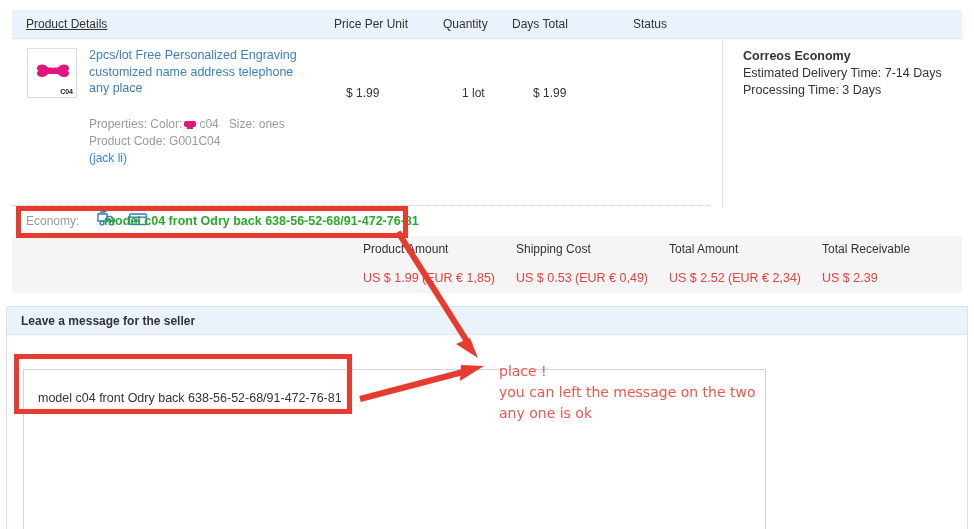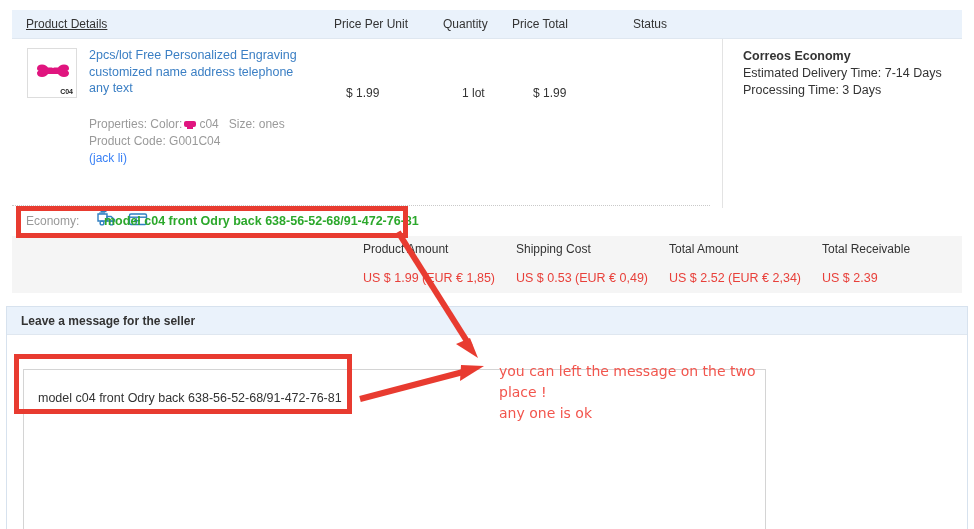--- a/index.html
+++ b/index.html
@@ -127,39 +127,39 @@
 </style>
 </head>
 <body>
 
 <div class="order-card">
 
   <div class="table-head">
     <div class="th th-product">Product Details</div>
     <div class="th th-price">Price Per Unit</div>
     <div class="th th-qty">Quantity</div>
-    <div class="th th-total">Price Total</div>
+    <div class="th th-total">Days Total</div>
     <div class="th th-status">Status</div>
   </div>
 
   <div class="table-body">
     <div class="col-divider"></div>
 
     <div class="thumb">
       <svg class="bone" viewBox="0 0 68 30">
         <path d="M12,3 C6,3 2,6 2,10.5 C2,13 3.5,15 5.5,15.5 C3.5,16 2,18 2,20.5 C2,25 6,28 12,28 C18,28 22,25 24,22 L44,22 C46,25 50,28 56,28 C62,28 66,25 66,20.5 C66,18 64.5,16 62.5,15.5 C64.5,15 66,13 66,10.5 C66,6 62,3 56,3 C50,3 46,6 44,9 L24,9 C22,6 18,3 12,3 Z" fill="#e0157f"></path>
         <circle cx="34" cy="7" r="2.4" fill="#ffffff"></circle>
       </svg>
       <div class="thumb-code">C04</div>
     </div>
 
     <div class="prod-title">
       <a href="#">2pcs/lot Free Personalized Engraving</a>
       <a href="#">customized name address telephone</a>
-      <a href="#">any text</a>
+      <a href="#">any place</a>
     </div>
 
     <div class="prod-props">
       <span>Properties: Color:</span><span class="swatch"></span><span>c04</span>&nbsp;&nbsp;&nbsp;<span>Size: ones</span>
     </div>
 
     <div class="prod-code">Product Code: G001C04</div>
     <div class="prod-buyer">(jack li)</div>
 
     <div class="prod-icons">
@@ -226,16 +226,16 @@
     <line x1="398" y1="232" x2="470" y2="346" stroke="#e83b30" stroke-width="6"></line>
     <polygon points="478,358 456,344 470,338" fill="#e83b30"></polygon>
   </g>
   <g>
     <line x1="360" y1="399" x2="463" y2="372" stroke="#e83b30" stroke-width="6"></line>
     <polygon points="484,366 460,381 461,365" fill="#e83b30"></polygon>
   </g>
 </svg>
 
 <div class="anno-text">
+  <div>place !</div>
   <div>you can left the message on the two</div>
-  <div>place !</div>
   <div>any one is ok</div>
 </div>
 
 </body></html>

